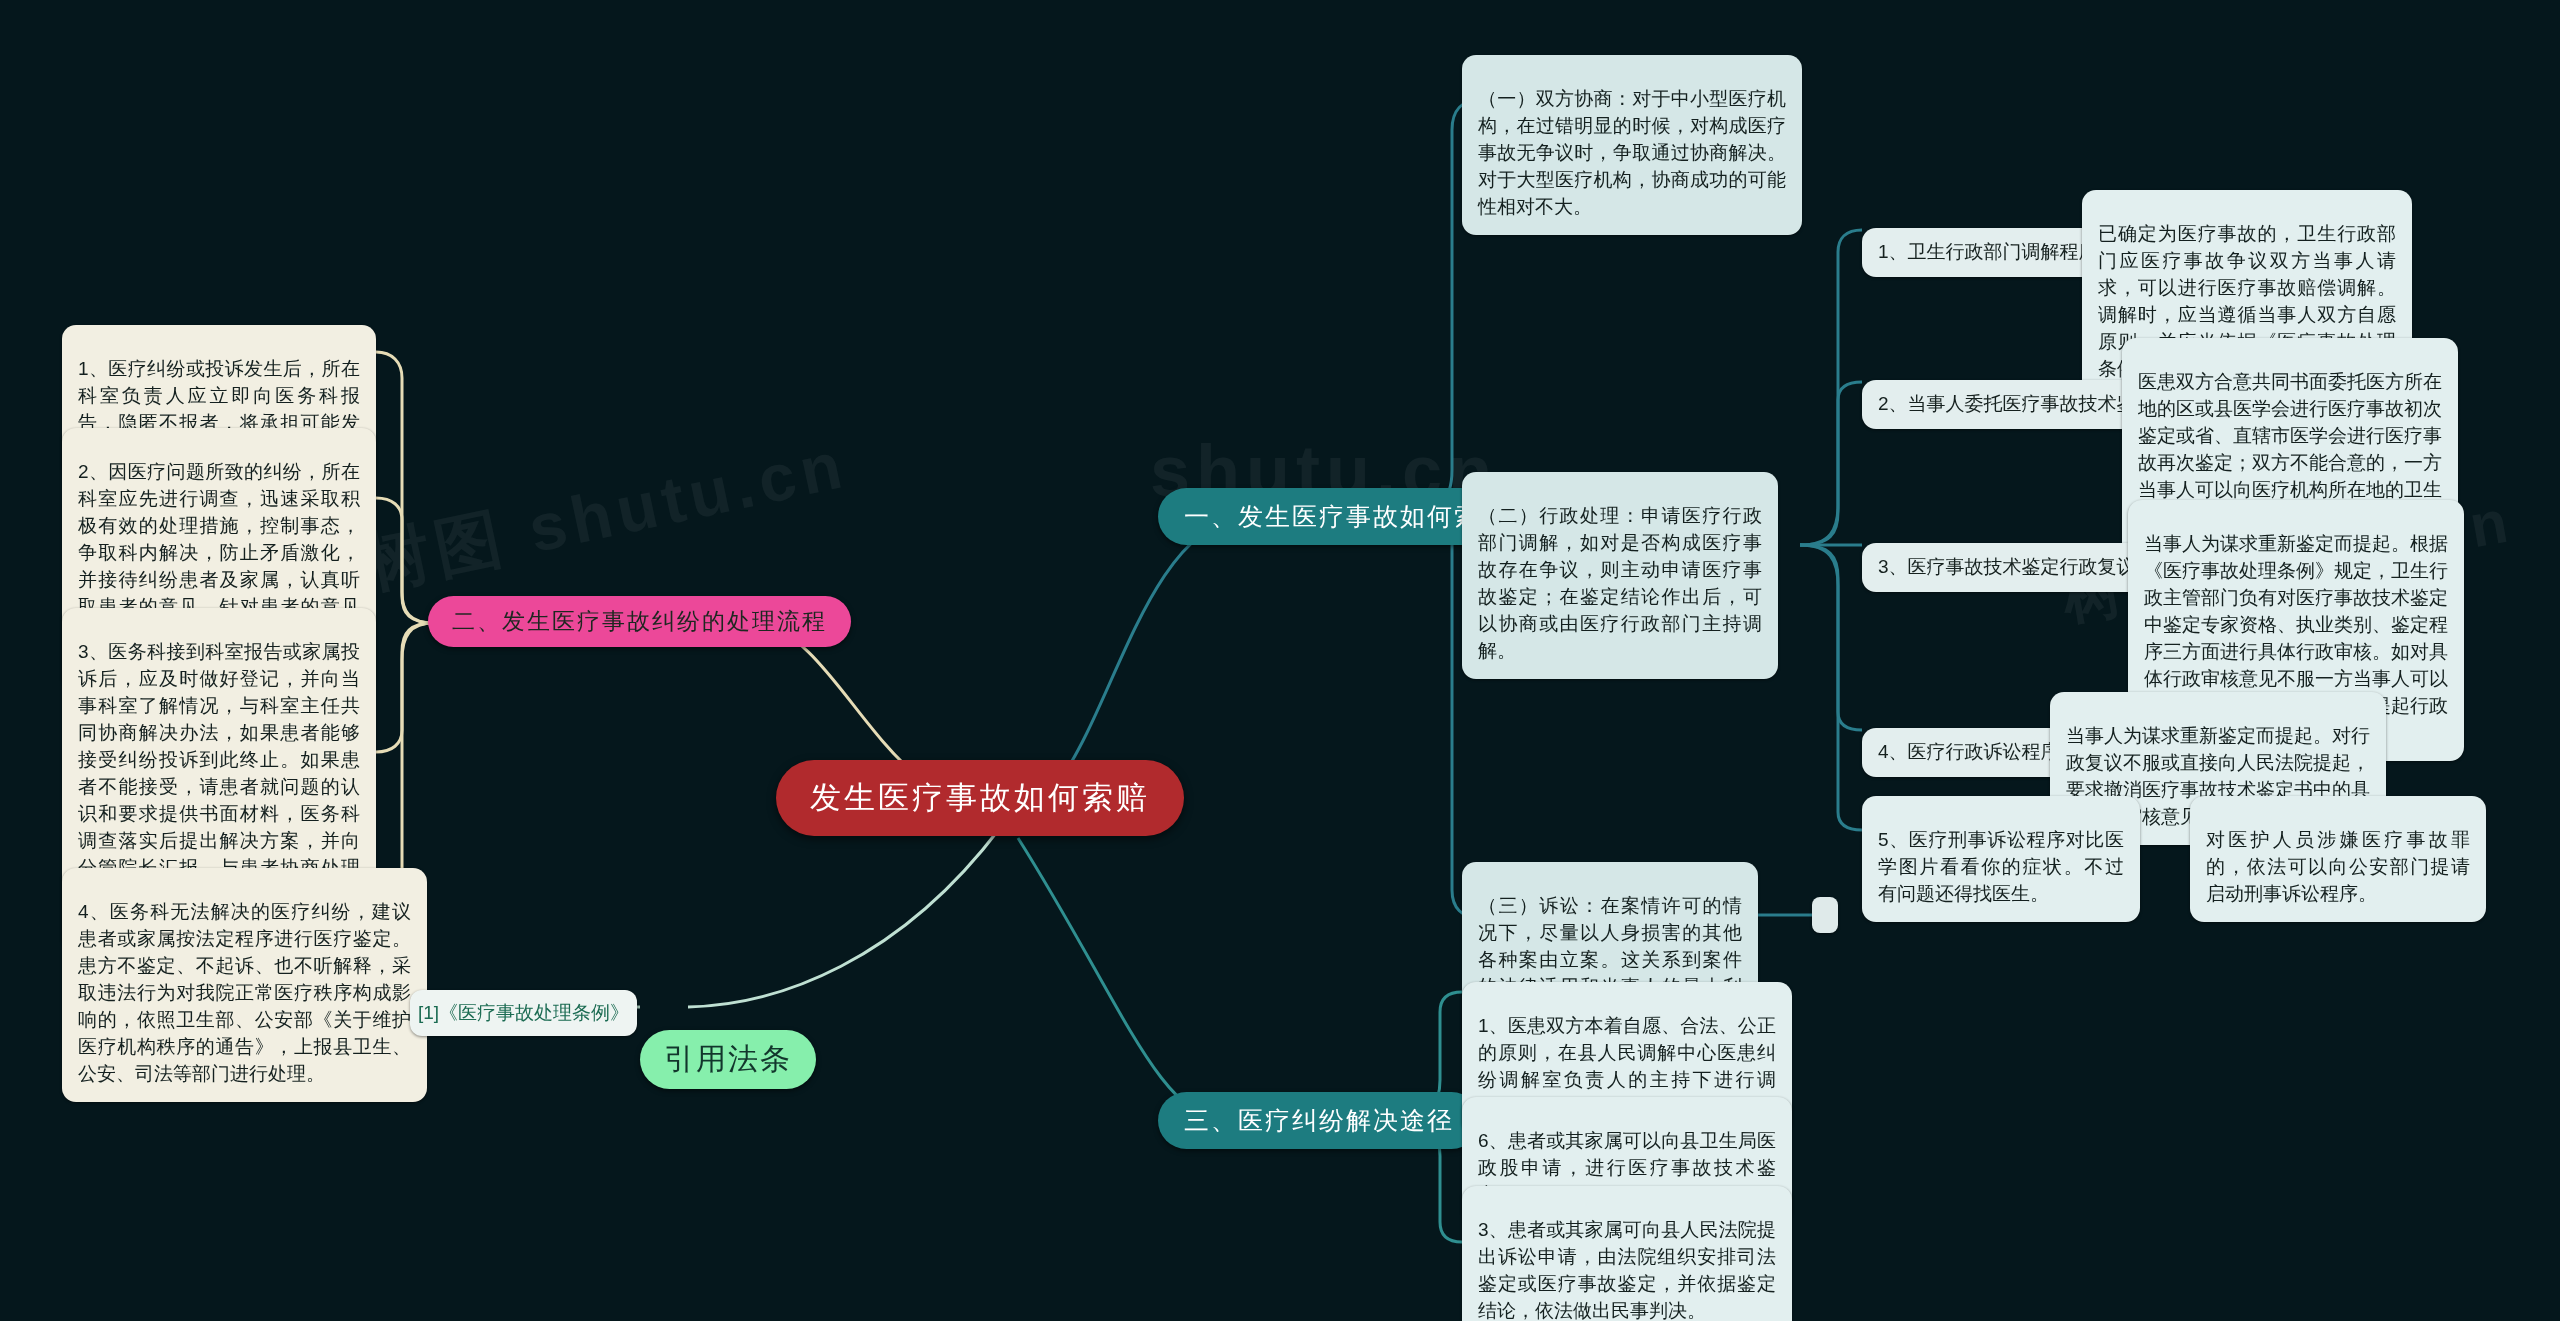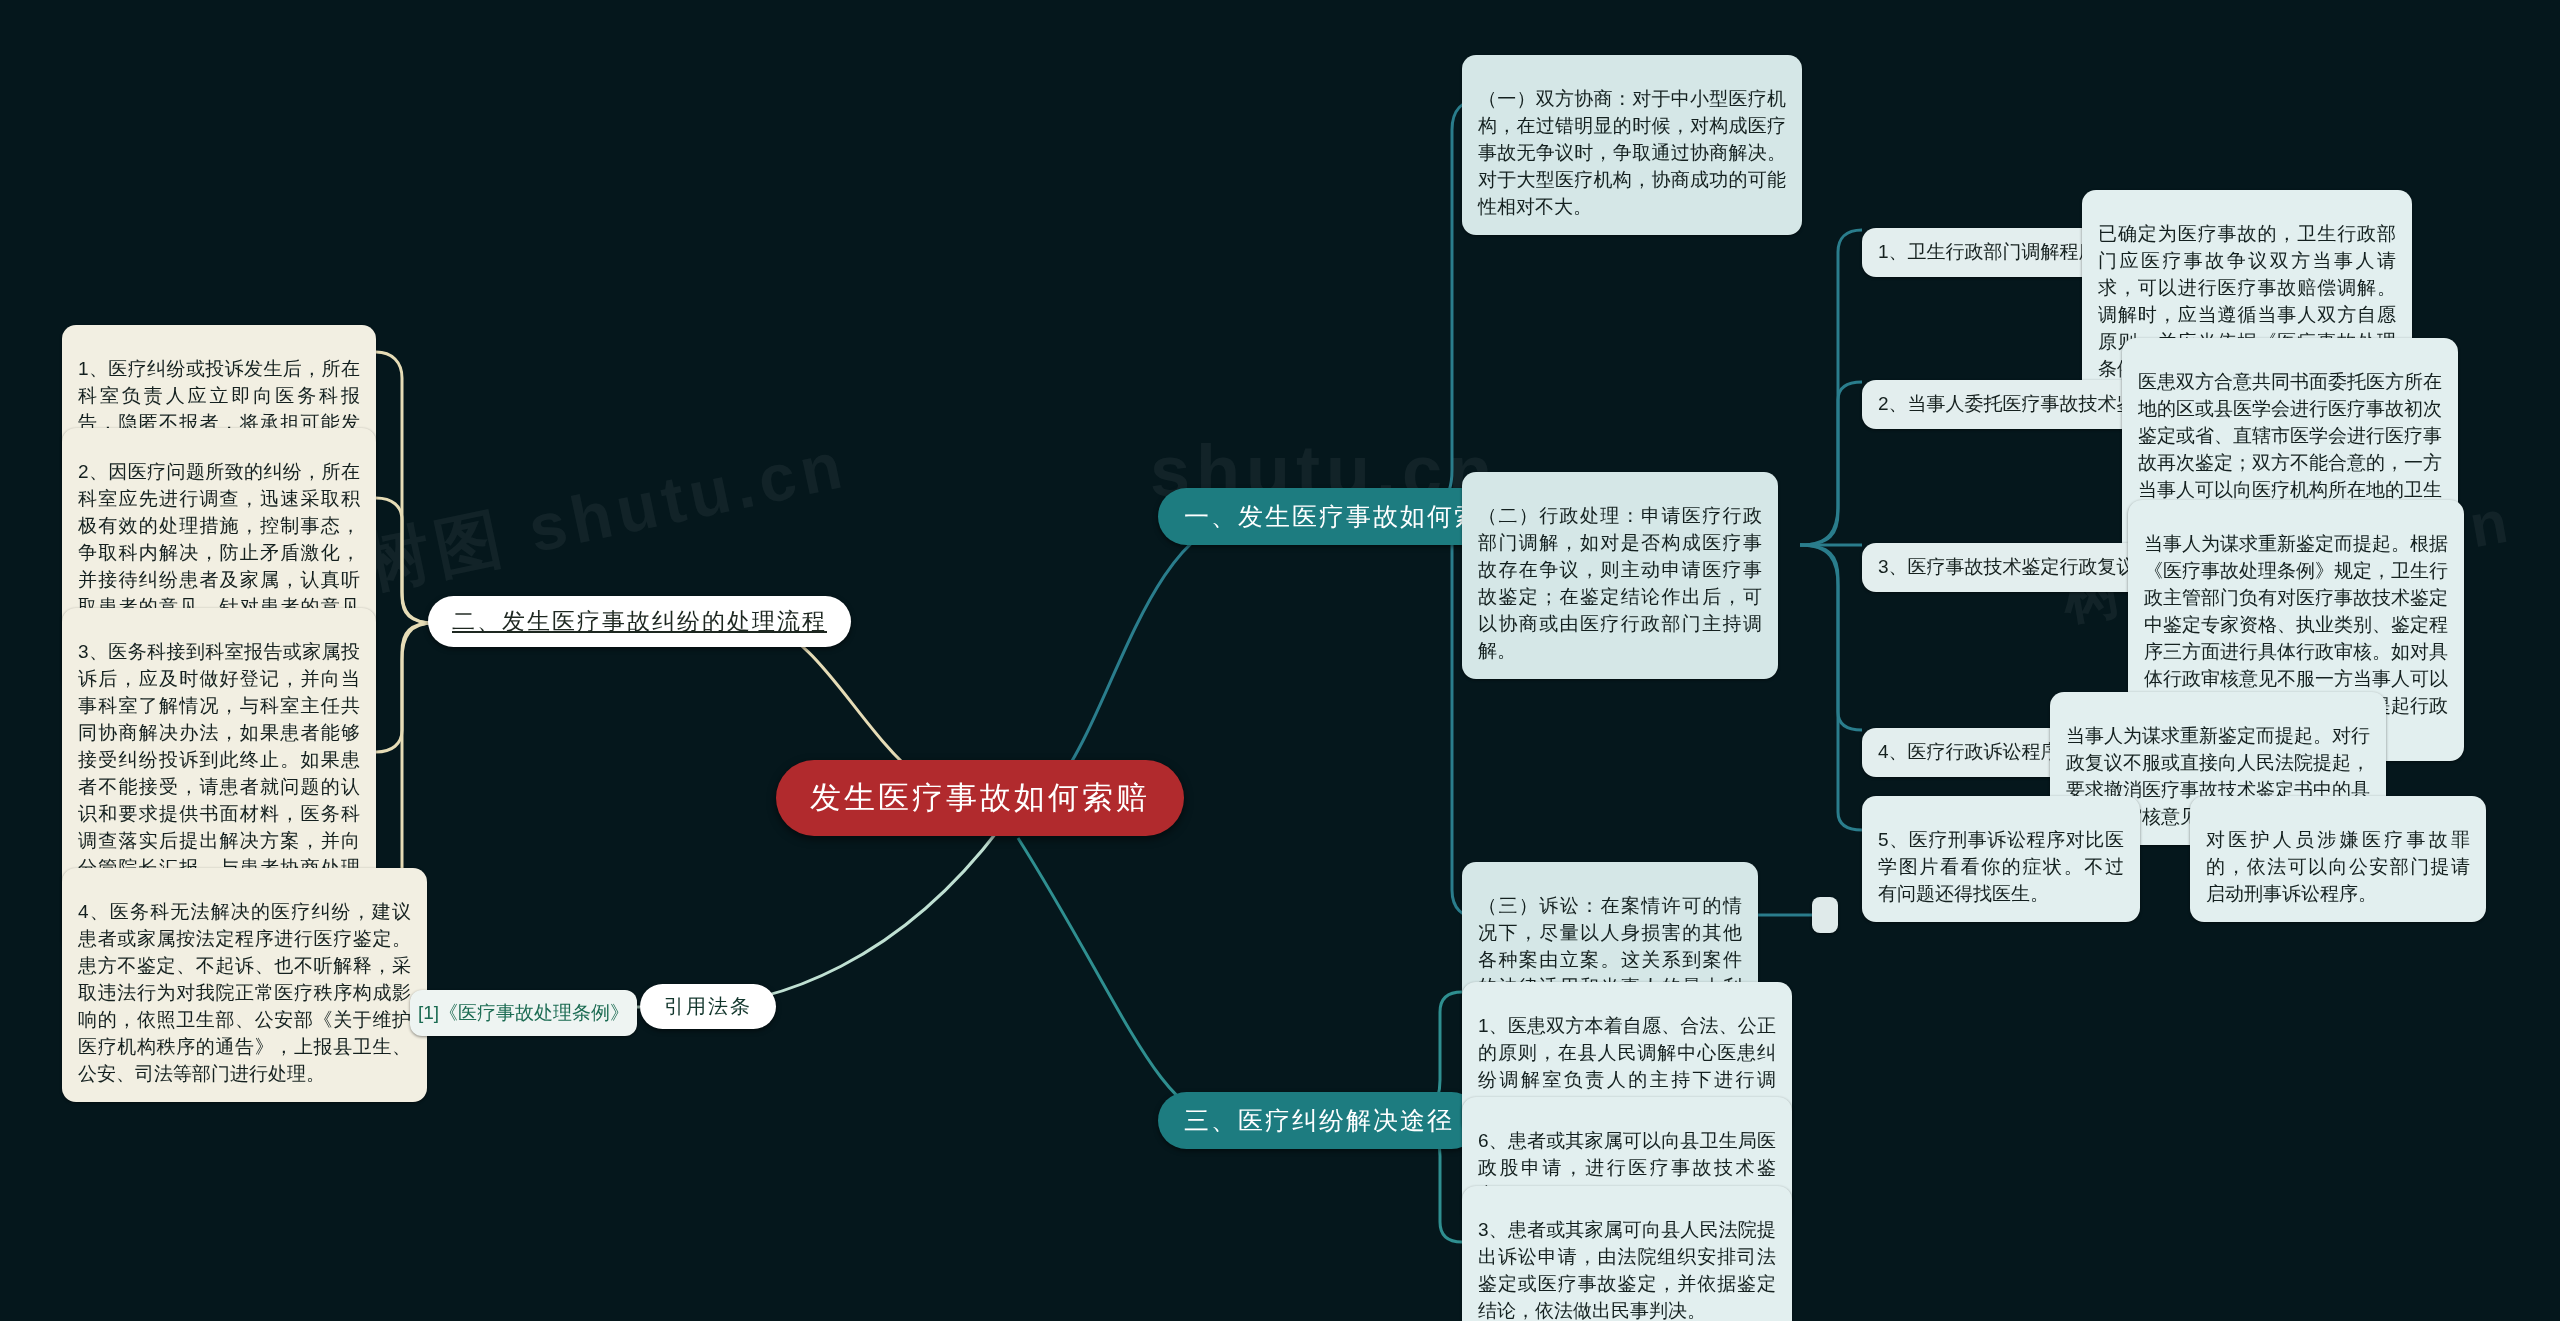--- a/index.html
+++ b/index.html
@@ -40,22 +40,22 @@
   
   .branch{
     border-radius:999px;
     padding:12px 26px;
     font-size:25px;
     letter-spacing:2px;
     white-space:nowrap;
     box-shadow:0 2px 5px rgba(0,0,0,.5);
   }
   .branch.teal{background:#1d7c80;color:#ffffff;}
-  .branch.sand{background:#ffffff;color:#1d2720;text-decoration:underline;}
-  .branch.mintp{background:#ffffff;color:#12362c;font-size:20px;}
+  .branch.sand{background:#ec4899;color:#1d2720;}
+  .branch.mintp{background:#86efac;color:#12362c;font-size:30px;margin-top:46px;}
 
   
   .root{
     position:absolute;
     background:#b12a2d;
     color:#ffffff;
     border-radius:999px;
     padding:17px 34px;
     font-size:31px;
     letter-spacing:3px;

